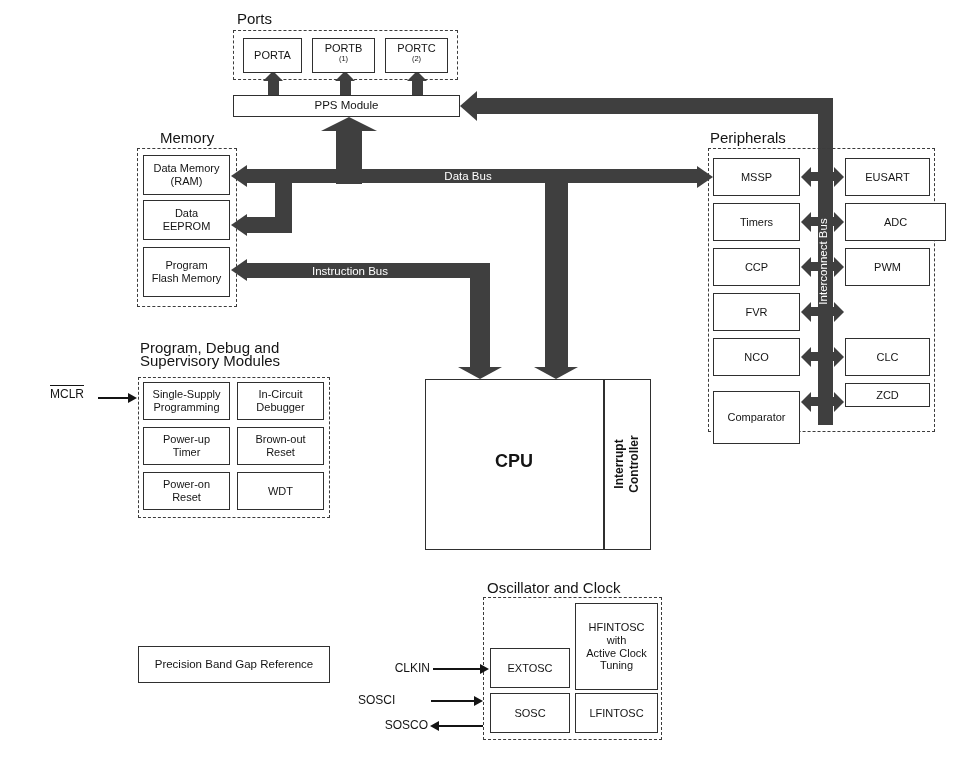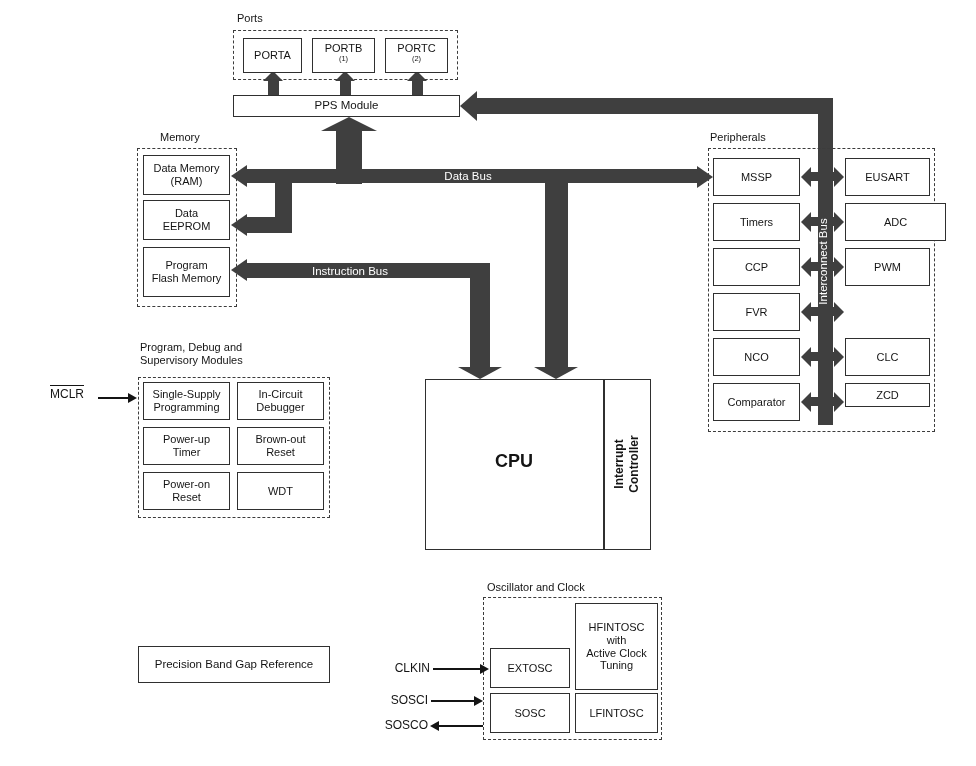--- a/index.html
+++ b/index.html
@@ -3,21 +3,21 @@
 <meta charset="utf-8">
 <style>
   html,body{margin:0;padding:0;background:#fff;}
   #stage{position:relative;width:976px;height:766px;background:#fff;
          font-family:"Liberation Sans","DejaVu Sans",sans-serif;color:#141414;overflow:hidden;}
   .box{position:absolute;background:#fff;border:1.5px solid #2f2f2f;box-sizing:border-box;
        display:flex;flex-direction:column;align-items:center;justify-content:center;
        text-align:center;font-size:11px;line-height:1.18;}
   .box span{display:block;}
   .dashed{position:absolute;border:1.5px dashed #3c3c3c;box-sizing:border-box;background:transparent;}
-  .glabel{position:absolute;font-size:11px;line-height:13px;white-space:nowrap;}
+  .glabel{position:absolute;font-size:15px;line-height:13px;white-space:nowrap;}
   .bus{position:absolute;background:#3f3f3f;}
   .tri{position:absolute;width:0;height:0;border-style:solid;border-color:transparent;}
   .a-left-bus{border-width:11px 16px 11px 0;border-right-color:#3f3f3f;}
   .a-right-bus{border-width:11px 0 11px 16px;border-left-color:#3f3f3f;}
   .a-left-pps{border-width:15px 17px 15px 0;border-right-color:#3f3f3f;}
   .a-up-sm{border-width:0 10px 10px 10px;border-bottom-color:#3f3f3f;}
   .a-up-lg{border-width:0 28px 14px 28px;border-bottom-color:#3f3f3f;}
   .a-down-lg{border-width:12px 22px 0 22px;border-top-color:#3f3f3f;}
   .a-left-ic{border-width:10px 10px 10px 0;border-right-color:#3f3f3f;}
   .a-right-ic{border-width:10px 0 10px 10px;border-left-color:#3f3f3f;}
@@ -117,21 +117,21 @@
     </div>
   <div class="box" style="left:713px;top:248px;width:87px;height:38px">
       <span>CCP</span>
     </div>
   <div class="box" style="left:713px;top:293px;width:87px;height:38px">
       <span>FVR</span>
     </div>
   <div class="box" style="left:713px;top:338px;width:87px;height:38px">
       <span>NCO</span>
     </div>
-  <div class="box" style="left:713px;top:383px;width:87px;height:38px">
+  <div class="box" style="left:713px;top:391px;width:87px;height:53px">
       <span>Comparator</span>
     </div>
 
   <div class="box" style="left:845px;top:158px;width:85px;height:38px">
       <span>EUSART</span>
     </div>
   <div class="box" style="left:845px;top:203px;width:101px;height:38px">
       <span>ADC</span>
     </div>
   <div class="box" style="left:845px;top:248px;width:85px;height:38px">
@@ -214,21 +214,21 @@
       <span>SOSC</span>
     </div>
   <div class="box" style="left:575px;top:693px;width:83px;height:40px">
       <span>LFINTOSC</span>
     </div>
 
   <div class="glabel" style="left:360px;top:662px;width:70px;text-align:right;font-size:12px">CLKIN</div>
   <div class="thin" style="left:433px;top:668px;width:48px"></div>
   <div class="tri t-right" style="left:480px;top:664px"></div>
 
-  <div class="glabel" style="left:358px;top:694px;width:70px;text-align:right;font-size:12px">SOSCI</div>
+  <div class="glabel" style="left:358px;top:694px;width:70px;font-size:12px">SOSCI</div>
   <div class="thin" style="left:431px;top:700px;width:44px"></div>
   <div class="tri t-right" style="left:474px;top:696px"></div>
 
   <div class="glabel" style="left:358px;top:719px;width:70px;text-align:right;font-size:12px">SOSCO</div>
   <div class="thin" style="left:438px;top:725px;width:45px"></div>
   <div class="tri t-left" style="left:430px;top:721px"></div>
 
   <div class="box" style="left:138px;top:646px;width:192px;height:37px;font-size:11.5px">
     <span>Precision Band Gap Reference</span>
   </div>

